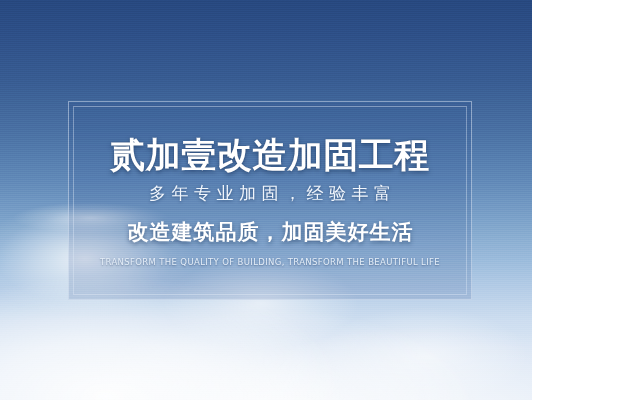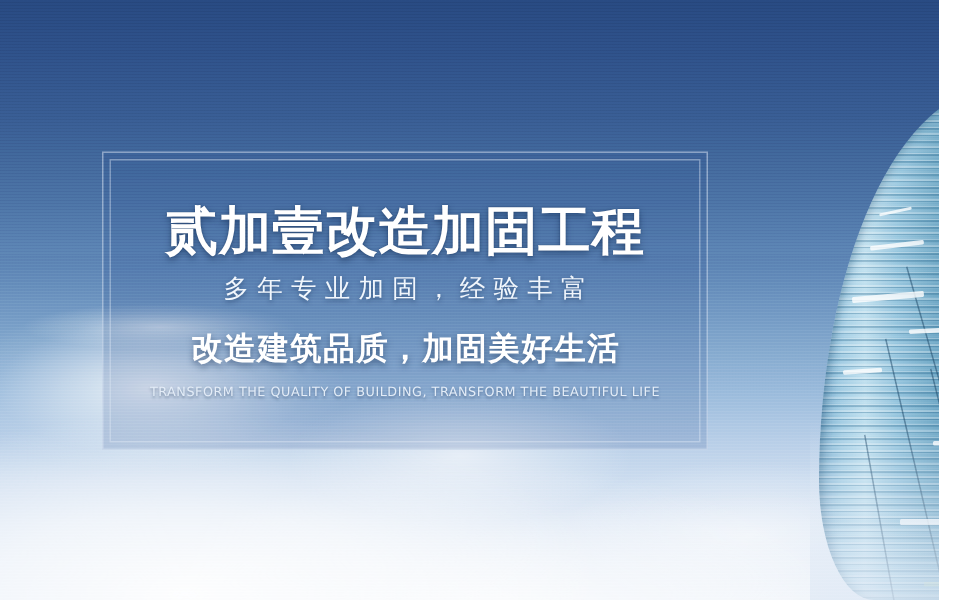--- a/index.html
+++ b/index.html
@@ -3,21 +3,21 @@
 <meta charset="utf-8">
 <style>
   html, body {
     margin: 0;
     padding: 0;
     background: #ffffff;
   }
 
   #banner {
     position: relative;
-    width: 626px;
+    width: 532px;
     height: 400px;
     overflow: hidden;
     font-family: "DejaVu Sans", "Liberation Sans", sans-serif;
     -webkit-font-smoothing: antialiased;
   }
 
   
   .sky {
     position: absolute;
     inset: 0;

